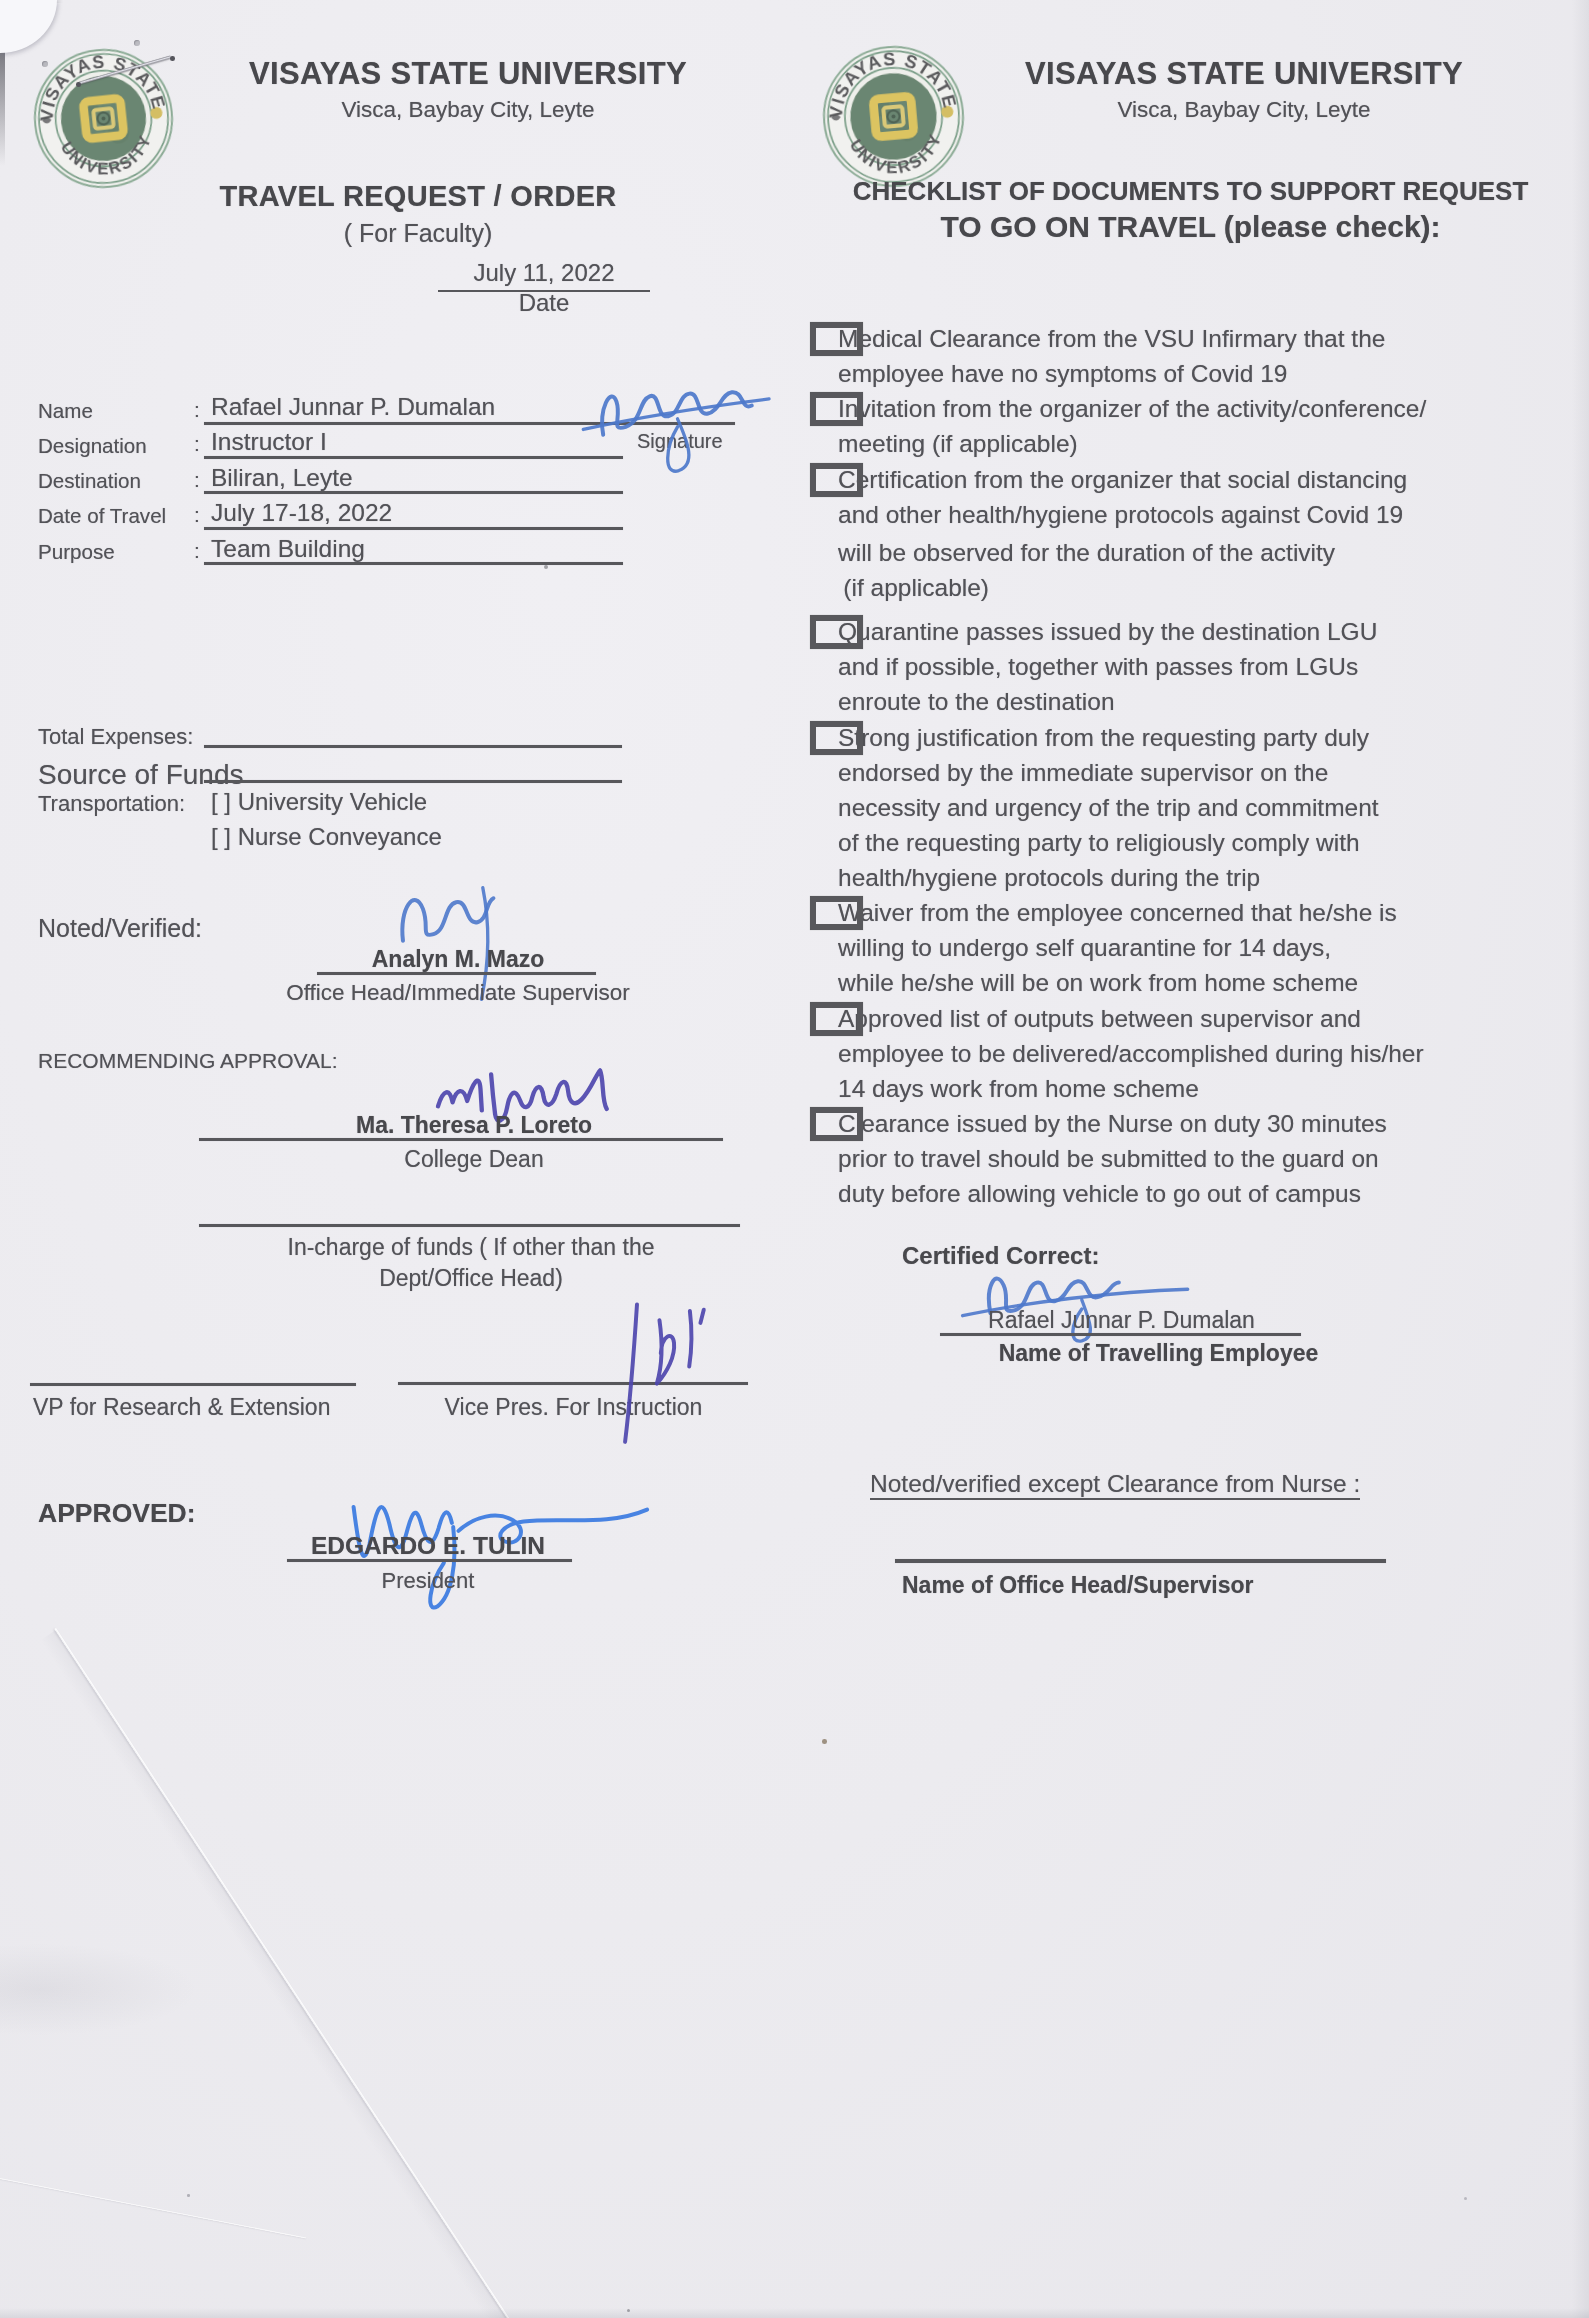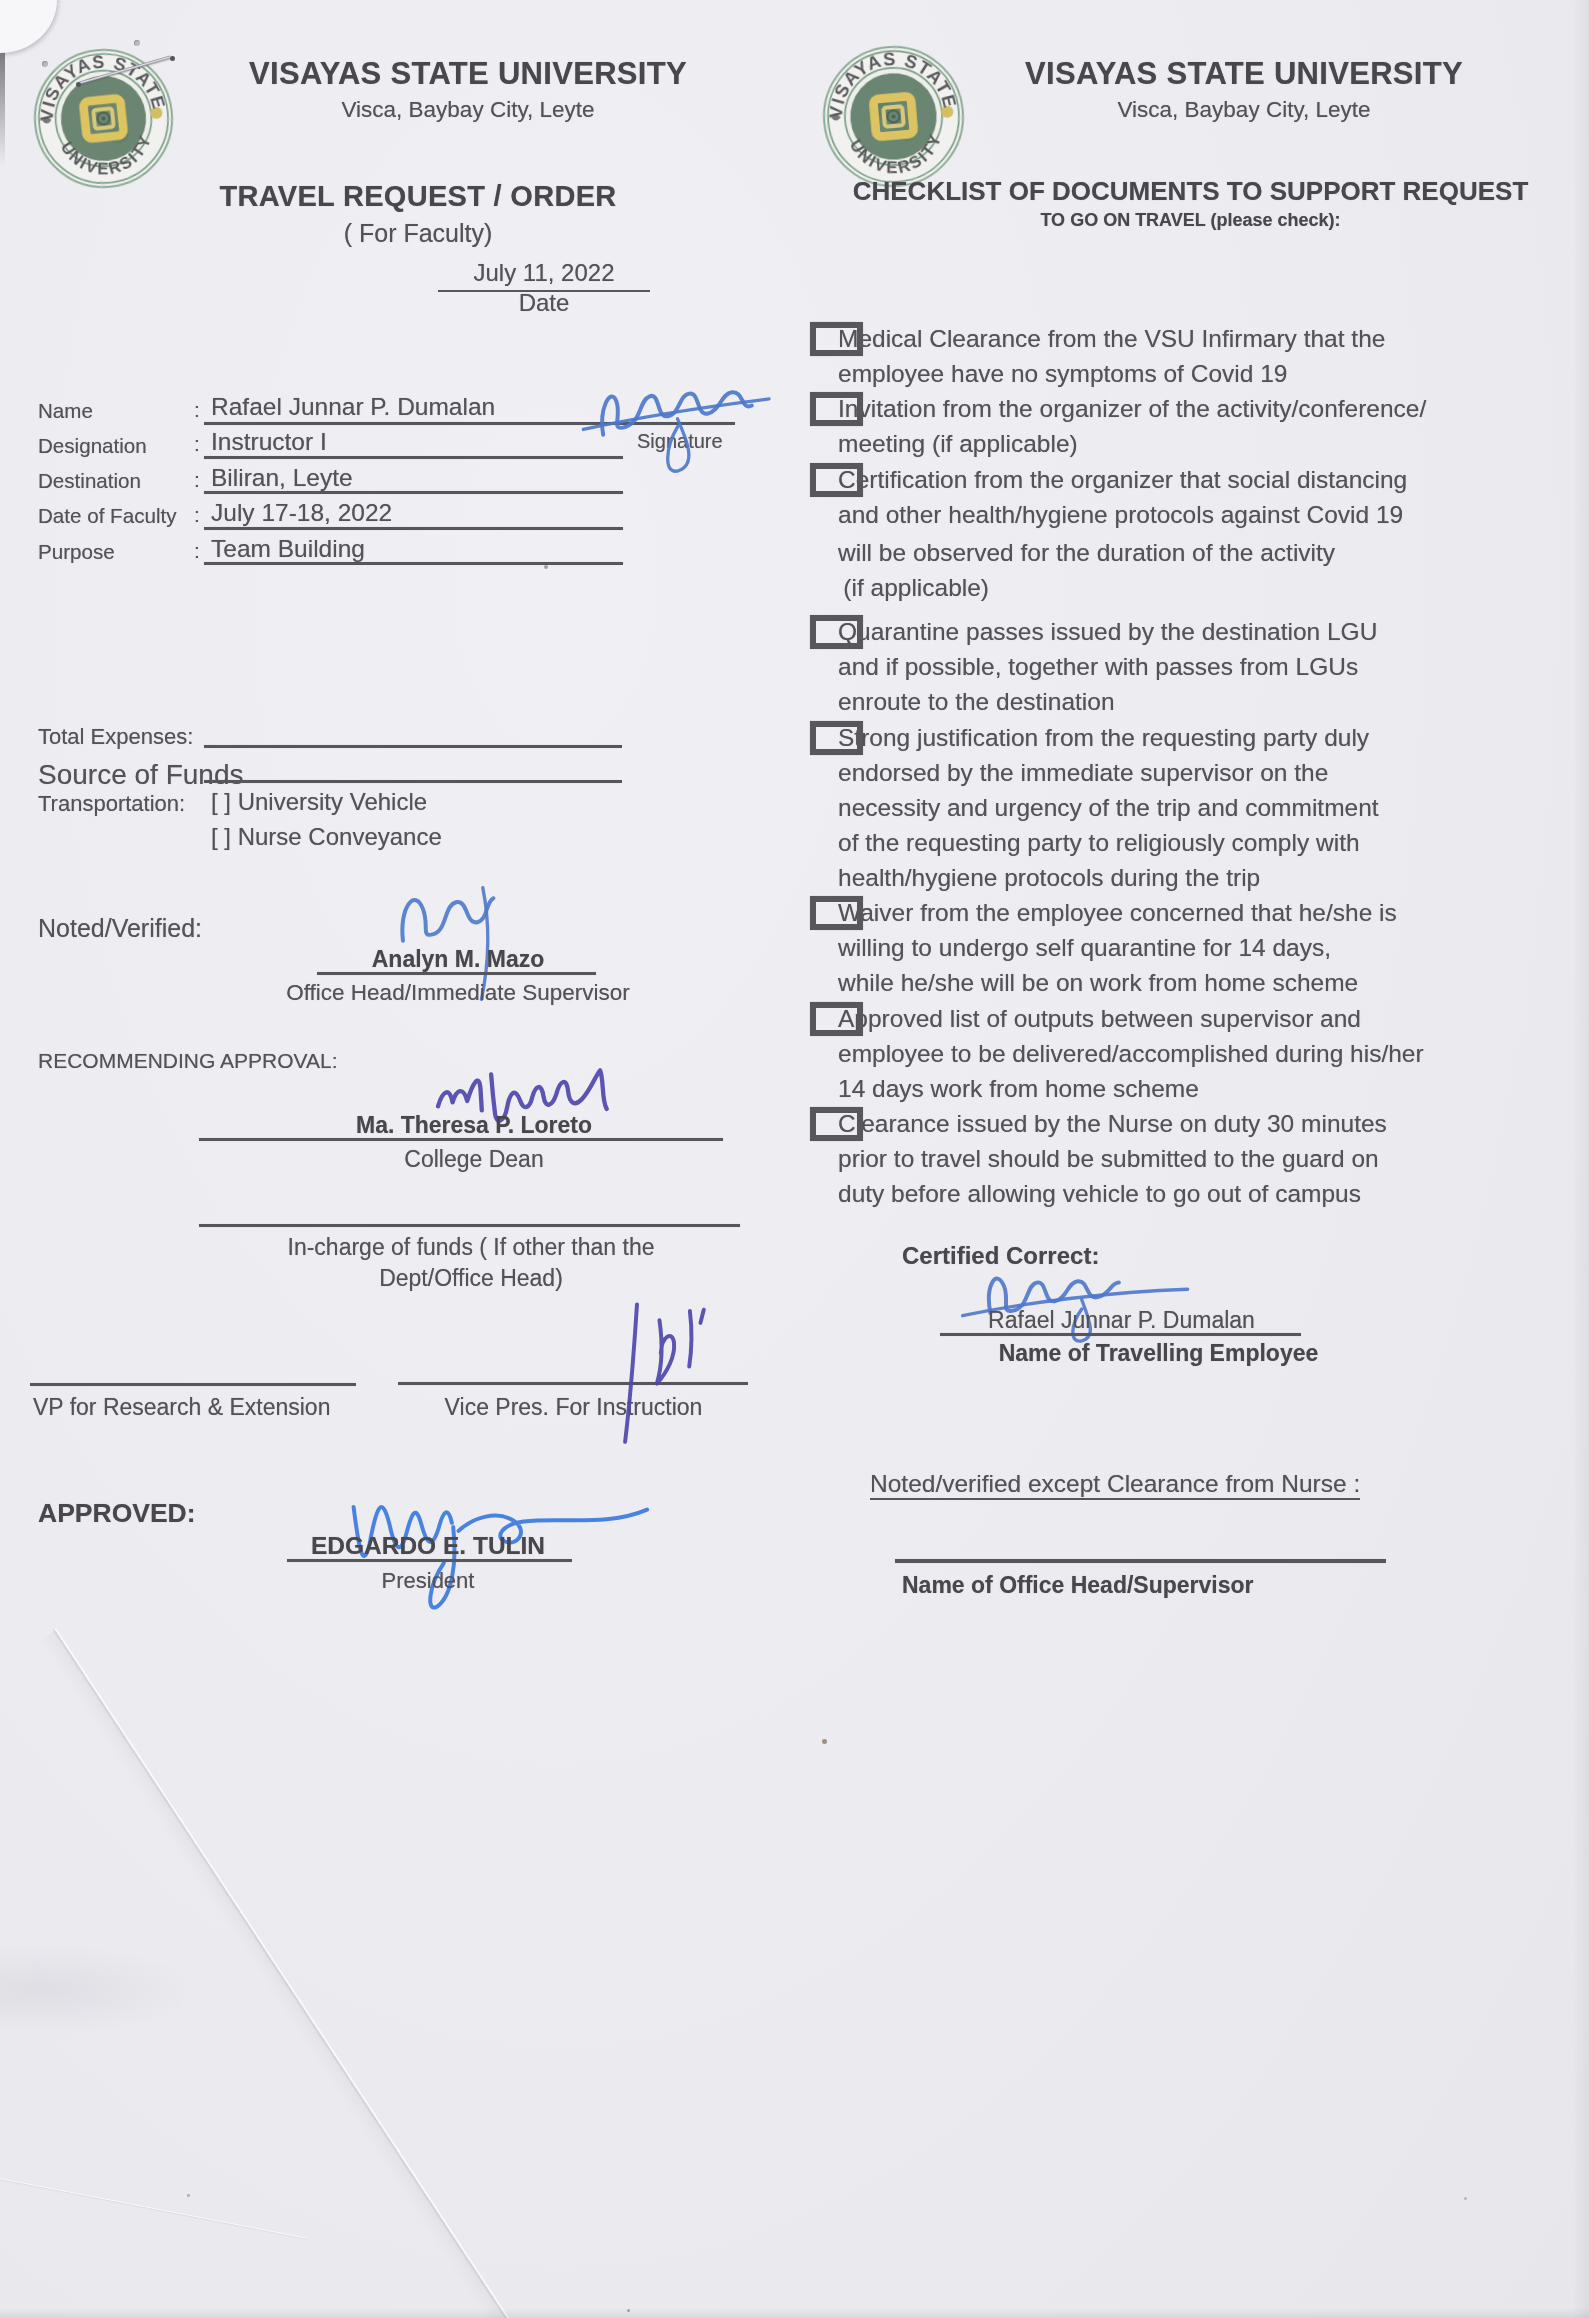--- a/index.html
+++ b/index.html
@@ -72,21 +72,21 @@
   <div class="abs txt field-label" style="left:38px;top:434px;">Designation</div>
   <div class="abs txt field-label" style="left:194px;top:432px;">:</div>
   <div class="abs txt field-value" style="left:211px;top:428px;">Instructor I</div>
   <div class="rule" style="left:204px;top:456px;width:419px;"></div>
 
   <div class="abs txt field-label" style="left:38px;top:469px;">Destination</div>
   <div class="abs txt field-label" style="left:194px;top:468px;">:</div>
   <div class="abs txt field-value" style="left:211px;top:464px;">Biliran, Leyte</div>
   <div class="rule" style="left:204px;top:491px;width:419px;"></div>
 
-  <div class="abs txt field-label" style="left:38px;top:504px;">Date of Faculty</div>
+  <div class="abs txt field-label" style="left:38px;top:504px;">Date of Travel</div>
   <div class="abs txt field-label" style="left:194px;top:503px;">:</div>
   <div class="abs txt field-value" style="left:211px;top:499px;">July 17-18, 2022</div>
   <div class="rule" style="left:204px;top:527px;width:419px;"></div>
 
   <div class="abs txt field-label" style="left:38px;top:540px;">Purpose</div>
   <div class="abs txt field-label" style="left:194px;top:539px;">:</div>
   <div class="abs txt field-value" style="left:211px;top:535px;">Team Building</div>
   <div class="rule" style="left:204px;top:562px;width:419px;"></div>
 
   <div class="abs txt" style="left:637px;top:430px;font-size:20px;">Signature</div>
@@ -168,21 +168,21 @@
       <text font-size="25" font-weight="bold" fill="#4f4f52" letter-spacing="3" font-family="Liberation Sans, sans-serif">
         <textPath href="#arcBotR" startOffset="50%" text-anchor="middle">UNIVERSITY</textPath>
       </text>
     </svg>
   </div>
 
   <div class="abs txt bold ctr" style="left:962px;top:56px;width:564px;font-size:31px;letter-spacing:0.3px;">VISAYAS STATE UNIVERSITY</div>
   <div class="abs txt ctr" style="left:962px;top:97px;width:564px;font-size:22.5px;">Visca, Baybay City, Leyte</div>
 
   <div class="abs txt bold ctr" style="left:799px;top:176px;width:783px;font-size:26px;">CHECKLIST OF DOCUMENTS TO SUPPORT REQUEST</div>
-  <div class="abs txt bold ctr" style="left:799px;top:210px;width:783px;font-size:18px;">TO GO ON TRAVEL (please check):</div>
+  <div class="abs txt bold ctr" style="left:799px;top:210px;width:783px;font-size:30px;">TO GO ON TRAVEL (please check):</div>
 
   <div class="cl-item" style="top:321px;">
     <span class="cl-box"></span>
     <div class="cl-lines">
       <div>Medical Clearance from the VSU Infirmary that the</div>
       <div>employee have no symptoms of Covid 19</div>
     </div>
   </div>
   <div class="cl-item" style="top:391px;">
     <span class="cl-box"></span>

